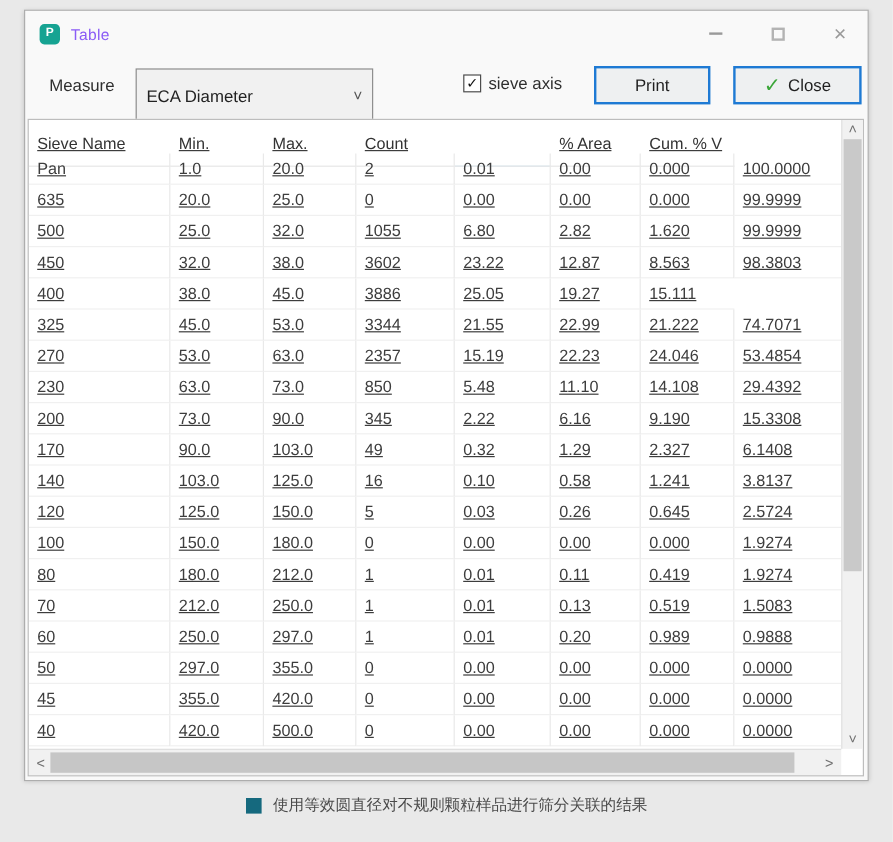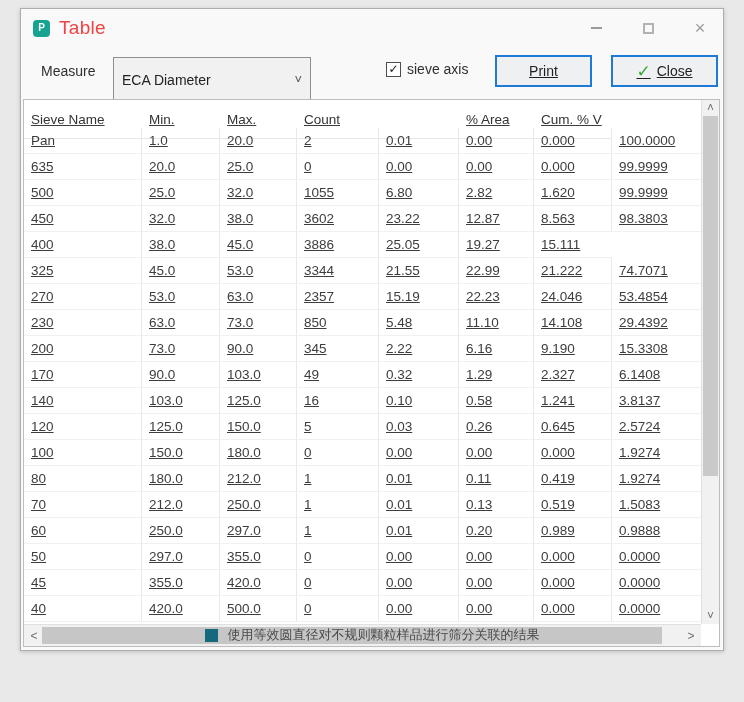--- a/index.html
+++ b/index.html
@@ -20,21 +20,21 @@
     display:flex; flex-direction:column;
   }
 
   
   .titlebar { height:38px; display:flex; align-items:center; padding:0 12px; flex:0 0 auto; }
   .app-icon {
     width:17px; height:17px; border-radius:4px; background:#16a392;
     display:flex; align-items:center; justify-content:center; margin-right:9px;
   }
   .app-icon-letter { color:#fff; font-size:10px; font-weight:bold; line-height:1; }
-  .title { font-size:19px; color:#ef4444; letter-spacing:.3px; }
+  .title { font-size:13px; color:#8b5cf6; letter-spacing:.3px; }
   .win-controls { margin-left:auto; display:flex; align-items:center; gap:34px; padding-right:2px; }
   .win-btn { width:18px; height:18px; display:flex; align-items:center; justify-content:center;
              color:#9a9a9a; font-size:16px; cursor:default; }
   .min-glyph { width:11px; height:2px; background:#9a9a9a; display:inline-block; }
   .max-glyph { width:11px; height:11px; border:2px solid #b3b3b3; display:inline-block; }
   .close-glyph { font-size:18px; color:#9a9a9a; line-height:1; }
 
   
   .toolbar { position:relative; height:52px; flex:0 0 auto; }
   .measure-label { position:absolute; left:20px; top:16px; font-size:14px; color:#2f2f2f; }
@@ -46,21 +46,21 @@
   .dropdown .chev { margin-left:auto; color:#555; font-size:13px; }
   .checkbox-wrap { position:absolute; left:365px; top:14px; display:flex; align-items:center; gap:6px; }
   .checkbox { width:15px; height:15px; background:#fff; border:1px solid #4d4d4d;
               display:flex; align-items:center; justify-content:center; }
   .checkbox .check { font-size:12px; color:#111; line-height:1; font-weight:bold; }
   .cb-label { font-size:14px; color:#2f2f2f; }
   .btn {
     position:absolute; top:8px; height:32px; background:#eef0f1;
     border:2px solid #1e7ad4; font-size:14px; color:#1f1f1f;
     display:flex; align-items:center; justify-content:center; gap:6px;
-    font-family:inherit; cursor:default;text-decoration:underline;
+    font-family:inherit; cursor:default;
   }
   .btn.print { left:474px; width:97px; }
   .btn.close-btn { left:590px; width:107px; }
   .green-check { color:#3ba639; font-size:17px; font-weight:bold; line-height:1; }
 
   
   .table-frame {
     position:relative; margin:0 3px 3px 2px; flex:1 1 auto;
     background:#fff; border:1px solid #bdbdbd; overflow:hidden;
   }
@@ -100,21 +100,21 @@
     background:#f1f1f1; border-top:1px solid #e0e0e0;
   }
   .harrow { position:absolute; top:0; height:100%; width:16px; display:flex;
             align-items:center; justify-content:center; color:#6f6f6f; font-size:12px; }
   .harrow.left { left:2px; }
   .harrow.right { right:2px; }
   .hthumb { position:absolute; left:18px; top:2px; height:17px; width:620px; background:#c6c6c6; }
 
   
   .caption {
-    position:absolute; left:0; top:626px; width:744px;
+    position:absolute; left:0; top:662px; width:744px;
     display:flex; align-items:center; justify-content:center; gap:10px;
   }
   .caption-marker { width:13px; height:13px; background:#15697e; display:inline-block; }
   .caption-text { font-size:13px; color:#4a4a4a; }
 </style>
 </head>
 <body>
 
 <div class="page">
 

